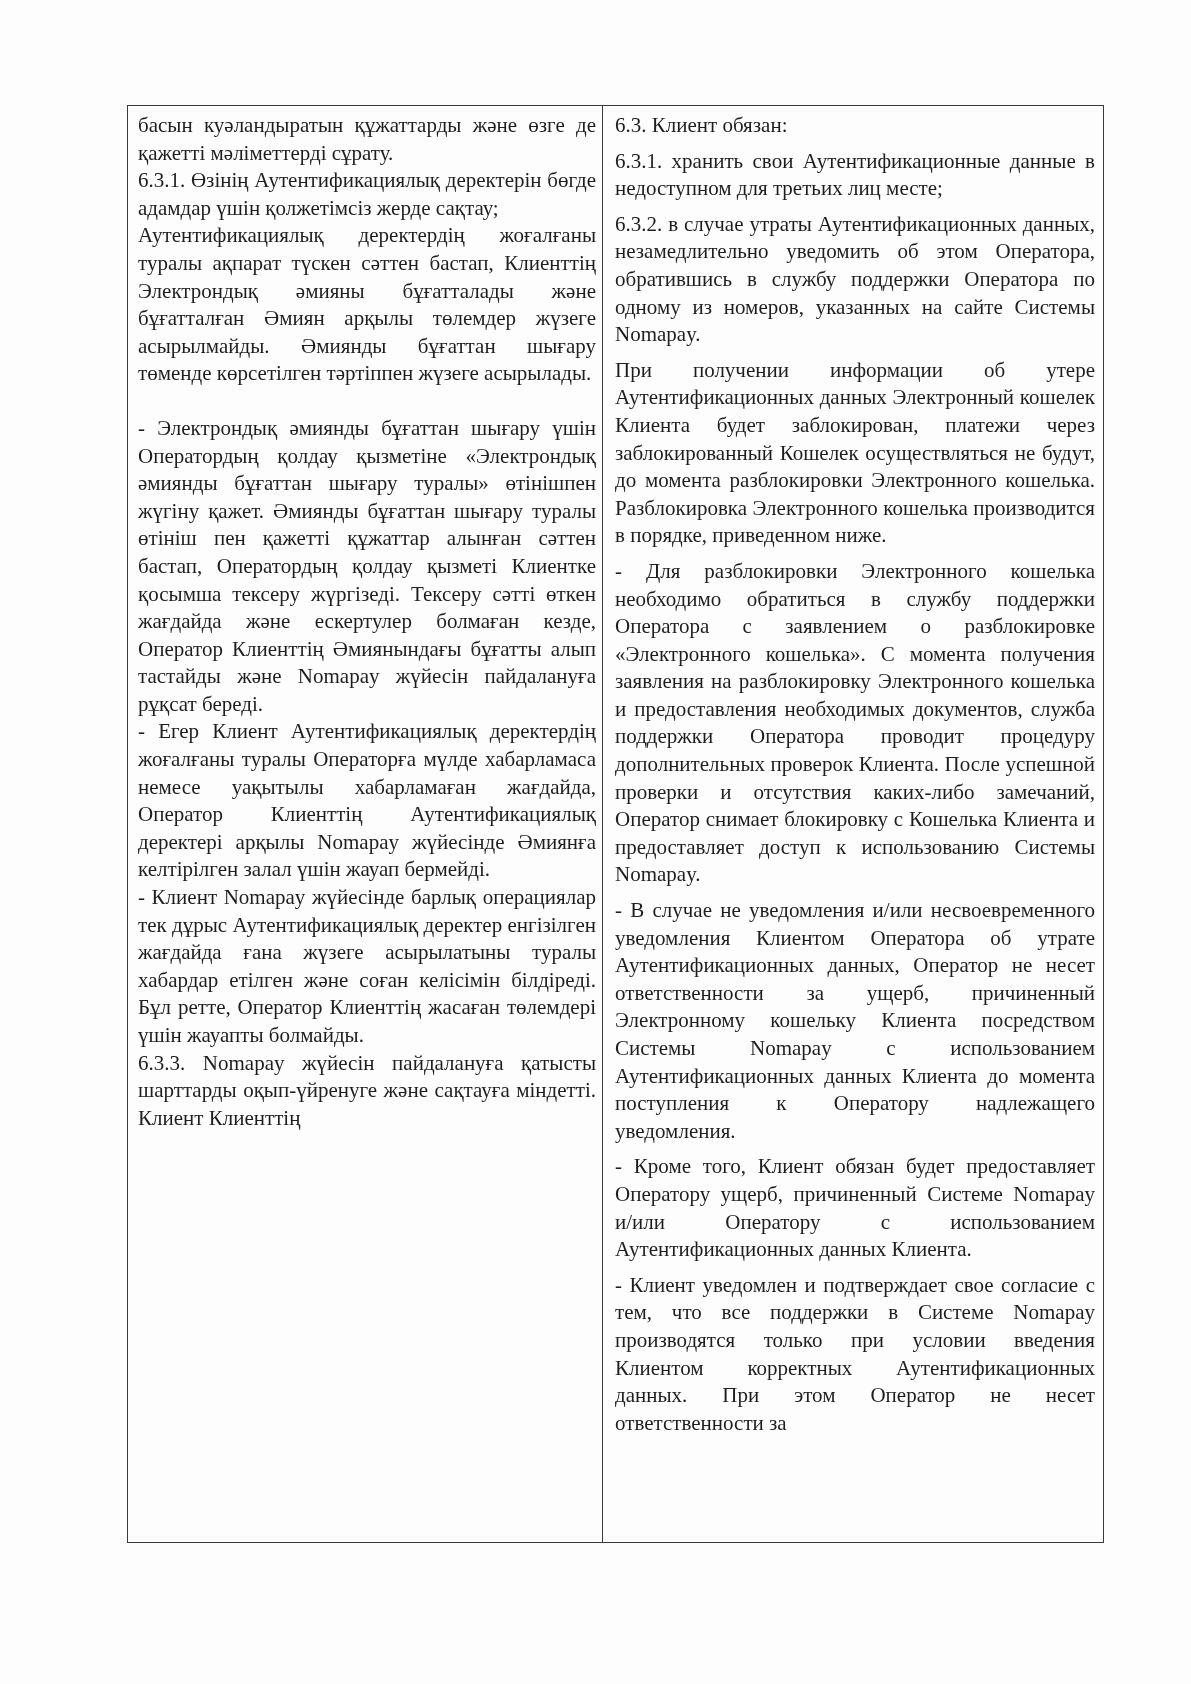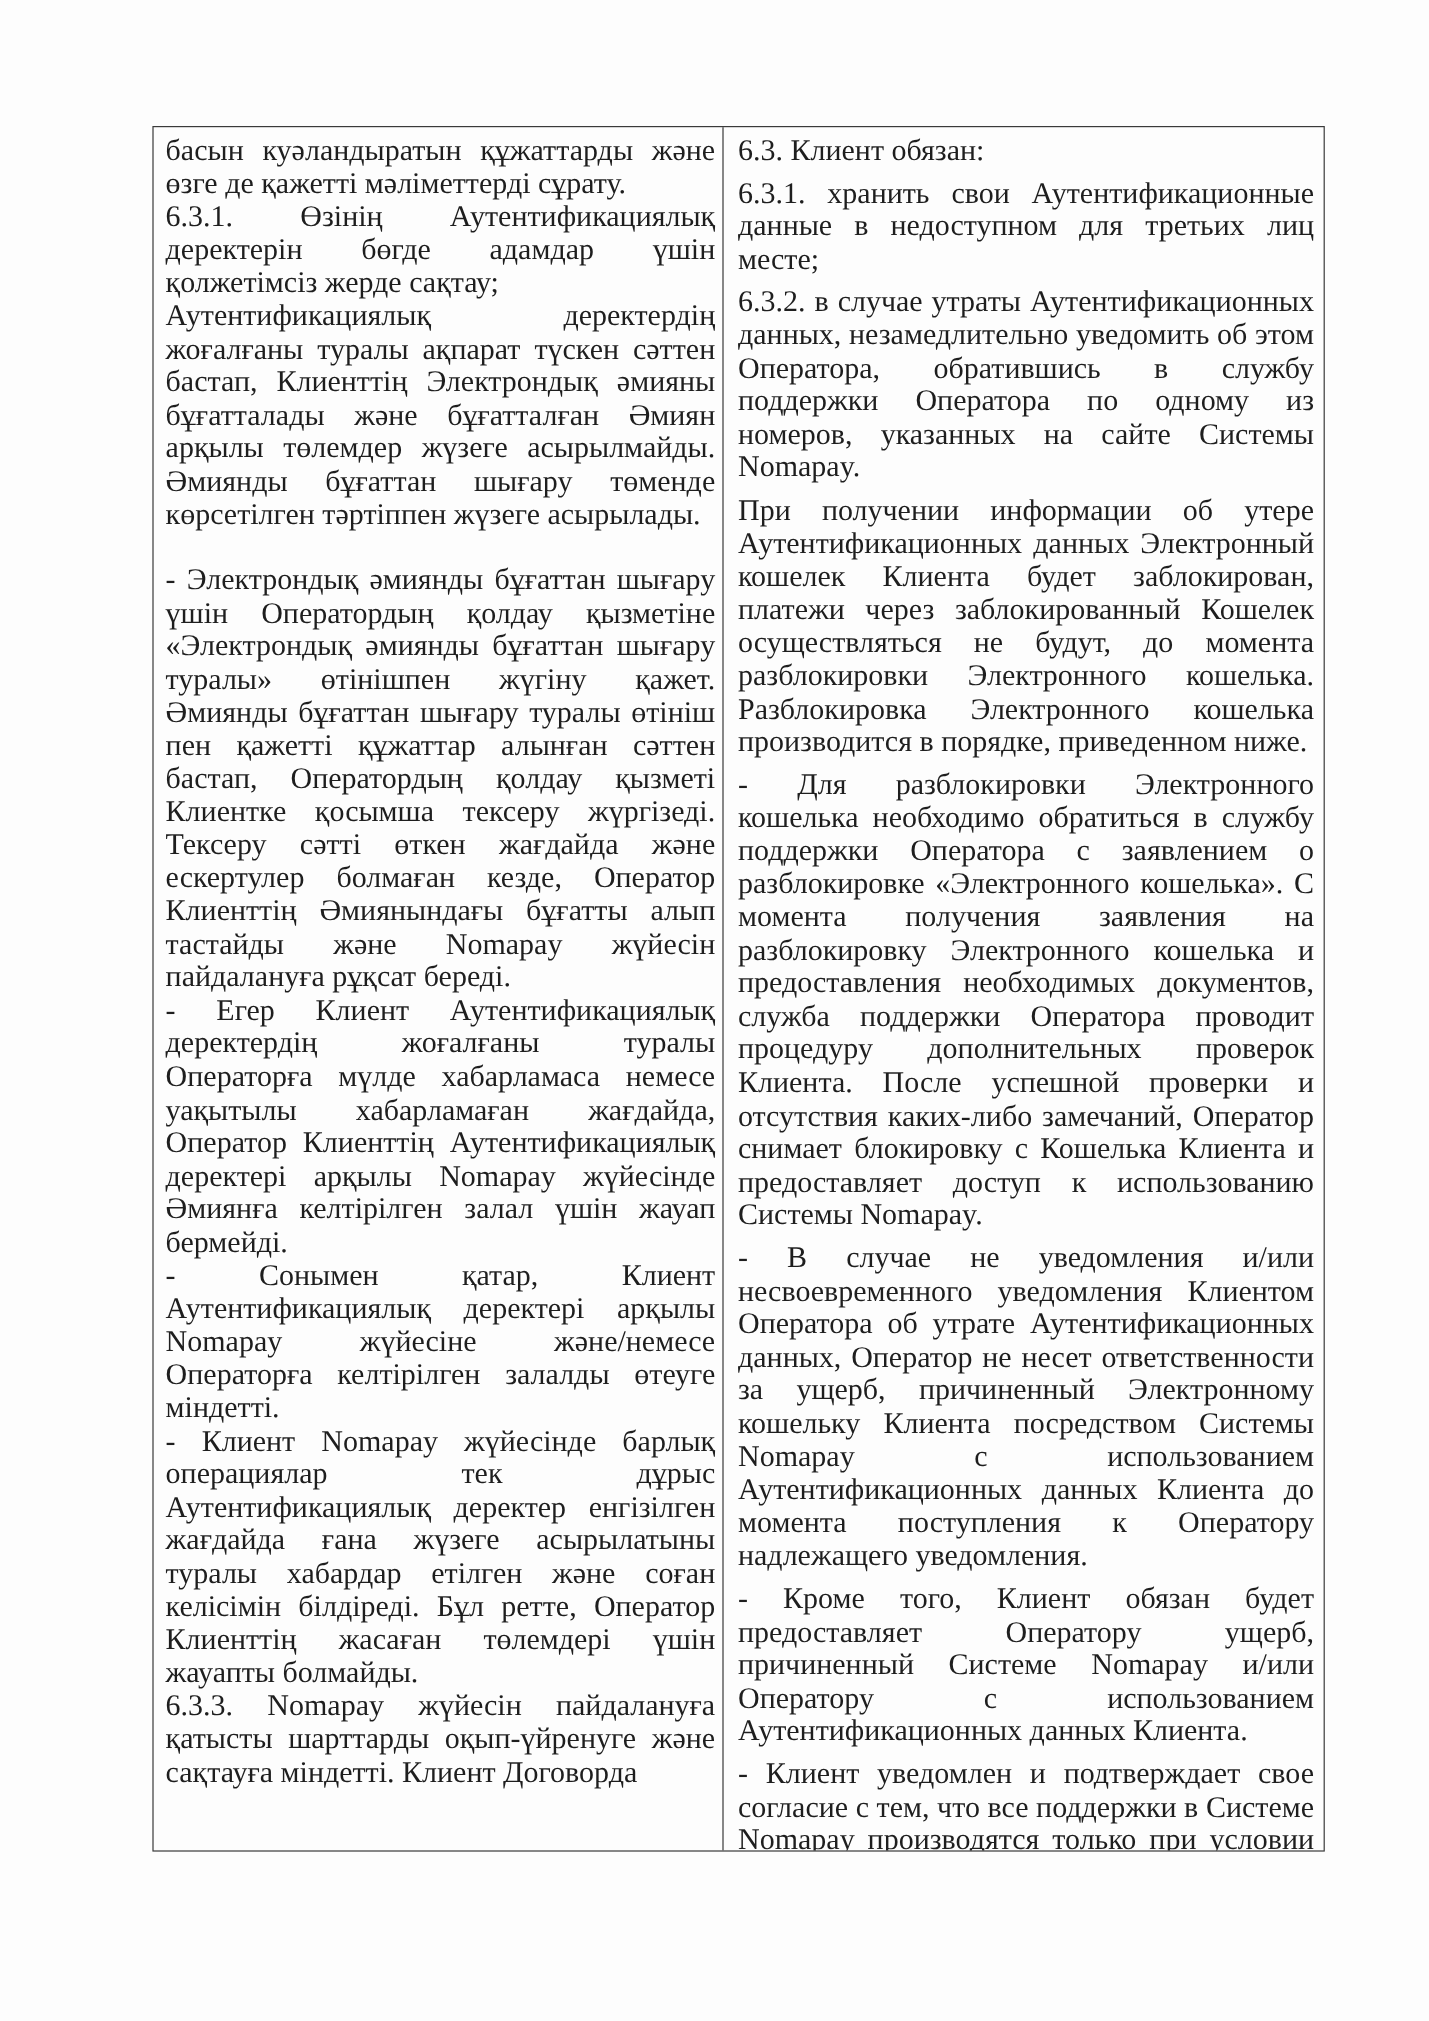--- a/index.html
+++ b/index.html
@@ -4,40 +4,39 @@
 <style>
   html, body { margin: 0; padding: 0; background: #ffffff; }
   body { width: 1191px; height: 1684px; position: relative; overflow: hidden;
          font-family: "Liberation Serif", "DejaVu Serif", serif; color: #1e1e1e; }
   .page { position: absolute; left: 0; top: 0; width: 1191px; height: 1684px; background: #fdfdfd; }
   .table { position: absolute; left: 127px; top: 105px; width: 977px; height: 1438px;
            border: 1.5px solid #3a3a3a; box-sizing: border-box; display: flex; }
   .col { box-sizing: border-box; padding: 6px 6px 0 10px; overflow: hidden; }
   .col.left { width: 475px; border-right: 1.5px solid #3a3a3a; }
   .col.right { width: 500px; padding-left: 12px; padding-right: 8px; }
-  .p { font-size: 25px; line-height: 27.6px; margin: 0; text-align: justify; }
+  .p { font-size: 21px; line-height: 27.6px; margin: 0; text-align: justify; }
   .col.right .p { margin-bottom: 8px; }
   .gap { height: 27px; }
   b { font-weight: normal; }
 </style>
 </head>
 <body>
 
 <div class="page">
   <div class="table">
     <div class="col left">
       <p class="p">басын куәландыратын құжаттарды және өзге де қажетті мәліметтерді сұрату.</p>
       <p class="p">6.3.1. Өзінің Аутентификациялық деректерін бөгде адамдар үшін қолжетімсіз жерде сақтау;</p>
       <p class="p">Аутентификациялық деректердің жоғалғаны туралы ақпарат түскен сәттен бастап, Клиенттің Электрондық әмияны бұғатталады және бұғатталған Әмиян арқылы төлемдер жүзеге асырылмайды. Әмиянды бұғаттан шығару төменде көрсетілген тәртіппен жүзеге асырылады.</p>
       <div class="gap"></div>
       <p class="p">- Электрондық әмиянды бұғаттан шығару үшін Оператордың қолдау қызметіне «Электрондық әмиянды бұғаттан шығару туралы» өтінішпен жүгіну қажет. Әмиянды бұғаттан шығару туралы өтініш пен қажетті құжаттар алынған сәттен бастап, Оператордың қолдау қызметі Клиентке қосымша тексеру жүргізеді. Тексеру сәтті өткен жағдайда және ескертулер болмаған кезде, Оператор Клиенттің Әмиянындағы бұғатты алып тастайды және Nomapay жүйесін пайдалануға рұқсат береді.</p>
       <p class="p">- Егер Клиент Аутентификациялық деректердің жоғалғаны туралы Операторға мүлде хабарламаса немесе уақытылы хабарламаған жағдайда, Оператор Клиенттің Аутентификациялық деректері арқылы Nomapay жүйесінде Әмиянға келтірілген залал үшін жауап бермейді.</p>
-      <p class="p">- Сонымен қатар, Клиент Аутентификациялық деректері арқылы Nomapay жүйесіне және/немесе Операторға келтірілген залалды өтеуге міндетті.</p>
       <p class="p">- Клиент Nomapay жүйесінде барлық операциялар тек дұрыс Аутентификациялық деректер енгізілген жағдайда ғана жүзеге асырылатыны туралы хабардар етілген және соған келісімін білдіреді. Бұл ретте, Оператор Клиенттің жасаған төлемдері үшін жауапты болмайды.</p>
-      <p class="p">6.3.3. Nomapay жүйесін пайдалануға қатысты шарттарды оқып-үйренуге және сақтауға міндетті. Клиент Договорда</p>
+      <p class="p">6.3.3. Nomapay жүйесін пайдалануға қатысты шарттарды оқып-үйренуге және сақтауға міндетті. Клиент Клиенттің</p>
     </div>
     <div class="col right">
       <p class="p"><b>6.3. Клиент обязан:</b></p>
       <p class="p">6.3.1. хранить свои Аутентификационные данные в недоступном для третьих лиц месте;</p>
       <p class="p">6.3.2. в случае утраты Аутентификационных данных, незамедлительно уведомить об этом Оператора, обратившись в службу поддержки Оператора по одному из номеров, указанных на сайте Системы Nomapay.</p>
       <p class="p">При получении информации об утере Аутентификационных данных Электронный кошелек Клиента будет заблокирован, платежи через заблокированный Кошелек осуществляться не будут, до момента разблокировки Электронного кошелька. Разблокировка Электронного кошелька производится в порядке, приведенном ниже.</p>
       <p class="p">- Для разблокировки Электронного кошелька необходимо обратиться в службу поддержки Оператора с заявлением о разблокировке «Электронного кошелька». С момента получения заявления на разблокировку Электронного кошелька и предоставления необходимых документов, служба поддержки Оператора проводит процедуру дополнительных проверок Клиента. После успешной проверки и отсутствия каких-либо замечаний, Оператор снимает блокировку с Кошелька Клиента и предоставляет доступ к использованию Системы Nomapay.</p>
       <p class="p">- В случае не уведомления и/или несвоевременного уведомления Клиентом Оператора об утрате Аутентификационных данных, Оператор не несет ответственности за ущерб, причиненный Электронному кошельку Клиента посредством Системы Nomapay с использованием Аутентификационных данных Клиента до момента поступления к Оператору надлежащего уведомления.</p>
       <p class="p">- Кроме того, Клиент обязан будет предоставляет Оператору ущерб, причиненный Системе Nomapay и/или Оператору с использованием Аутентификационных данных Клиента.</p>
       <p class="p">- Клиент уведомлен и подтверждает свое согласие с тем, что все поддержки в Системе Nomapay производятся только при условии введения Клиентом корректных Аутентификационных данных. При этом Оператор не несет ответственности за</p>

